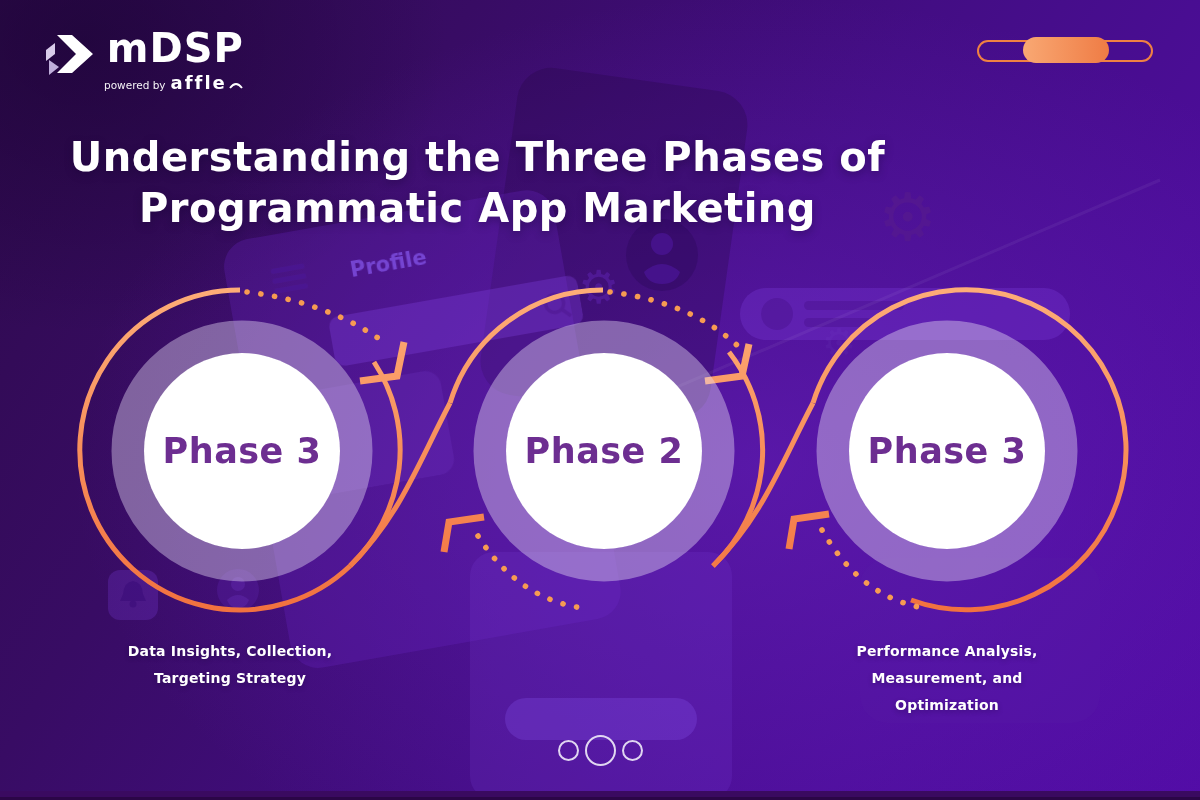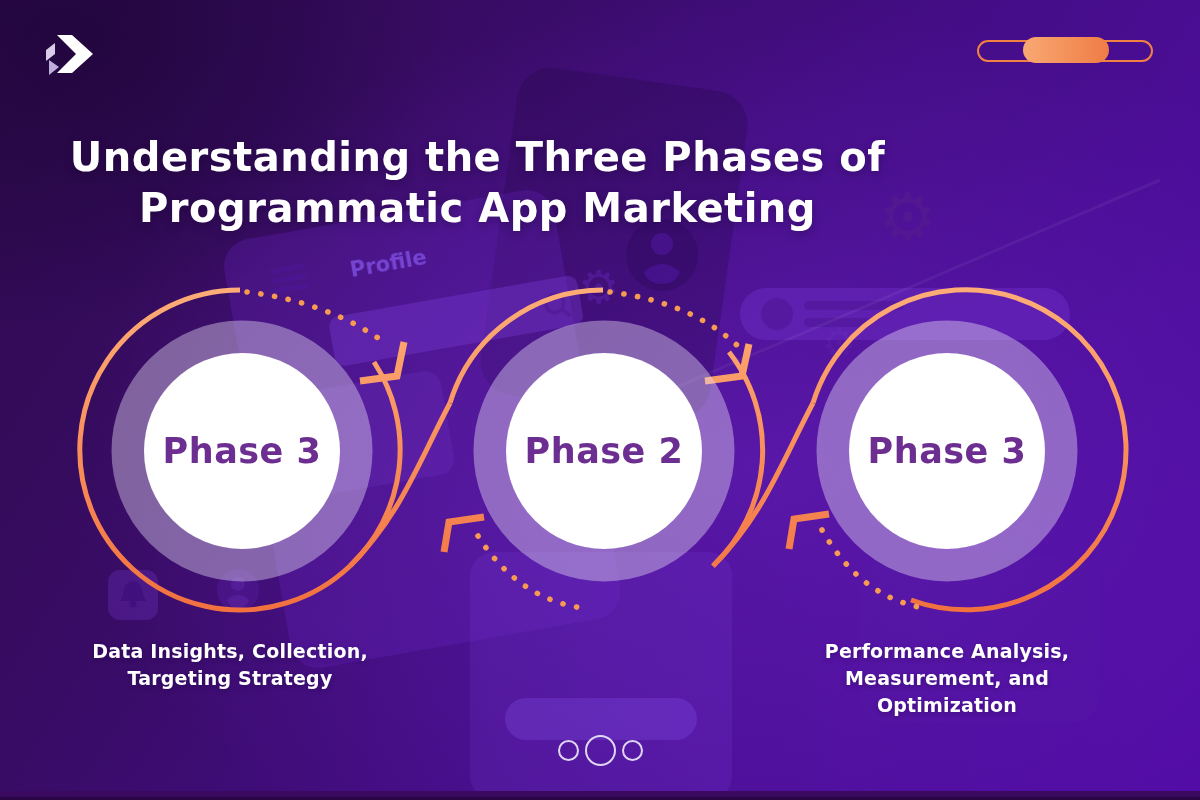--- a/index.html
+++ b/index.html
@@ -23,21 +23,21 @@
   .progress-pill{left:977px;top:40px;width:172px;height:18px;border:2.5px solid #F08142;border-radius:12px;}
   .progress-pill .fill{position:absolute;left:44px;top:-5.5px;width:86px;height:26px;border-radius:13px;
     background:linear-gradient(90deg,#F9A873,#EF7C45);}
   
   .title{left:0;top:132px;width:955px;text-align:center;color:#fff;
     font-size:40px;font-weight:bold;line-height:51px;letter-spacing:.5px;
     white-space:pre-line;text-shadow:0 3px 8px rgba(20,0,45,.35);}
   
   .phase-label{width:320px;height:52px;display:flex;align-items:center;justify-content:center;
     color:#6D2E91;font-size:35px;font-weight:bold;letter-spacing:.5px;}
-  .phase-desc{width:360px;text-align:center;color:#fff;font-size:19px;font-weight:bold;
+  .phase-desc{width:360px;text-align:center;color:#fff;font-size:14px;font-weight:bold;
     line-height:27px;white-space:pre-line;letter-spacing:.2px;text-shadow:0 2px 5px rgba(20,0,45,.3);}
   
   .pagination{left:0;bottom:34px;width:1200px;display:flex;align-items:center;justify-content:center;gap:6px;}
   .dot{border:2.5px solid rgba(240,235,250,.9);border-radius:50%;background:transparent;box-sizing:border-box;}
   .dot.small{width:21px;height:21px;}
   .dot.large{width:31px;height:31px;}
   
   .footer-strip{left:0;bottom:0;width:1200px;height:9px;background:#3A0A60;}
   .footer-edge{left:0;bottom:0;width:1200px;height:3px;background:#2B0647;}
 </style>
@@ -130,20 +130,30 @@
       <circle cx="947" cy="451" r="98" fill="#FFFFFF"></circle>
     </g>
   </svg>
 
   <div class="abs logo-wrap">
     <svg width="56" height="54" viewBox="0 0 56 54" style="position:static;margin-right:4px;">
       <path d="M2 24 l9 -7 v11 l-9 7 z" fill="#D9CCEA"></path>
       <path d="M5 34 l10 7 -10 8 z" fill="#BFAEDB"></path>
       <path d="M13 9 h15 l21 19 -21 19 h-15 l19 -19 z" fill="#FFFFFF"></path>
     </svg>
+    <div class="logo-col">
+      <div class="logo-text">mDSP</div>
+      <div class="tagline">
+        <span class="prefix">powered by</span>
+        <span class="affle">affle</span>
+        <svg width="16" height="10" viewBox="0 0 16 10" style="position:static;margin-left:-4px;margin-bottom:8px;">
+          <path d="M2 9 Q 8 1 14 9" stroke="#fff" stroke-width="1.8" fill="none"></path>
+        </svg>
+      </div>
+    </div>
   </div>
 
   <div class="abs progress-pill">
     <div class="fill"></div>
   </div>
 
   <div class="abs title">Understanding the Three Phases of
 Programmatic App Marketing</div>
 
   <div class="abs phase-label" style="left:82px;top:425px;">Phase 3</div>

